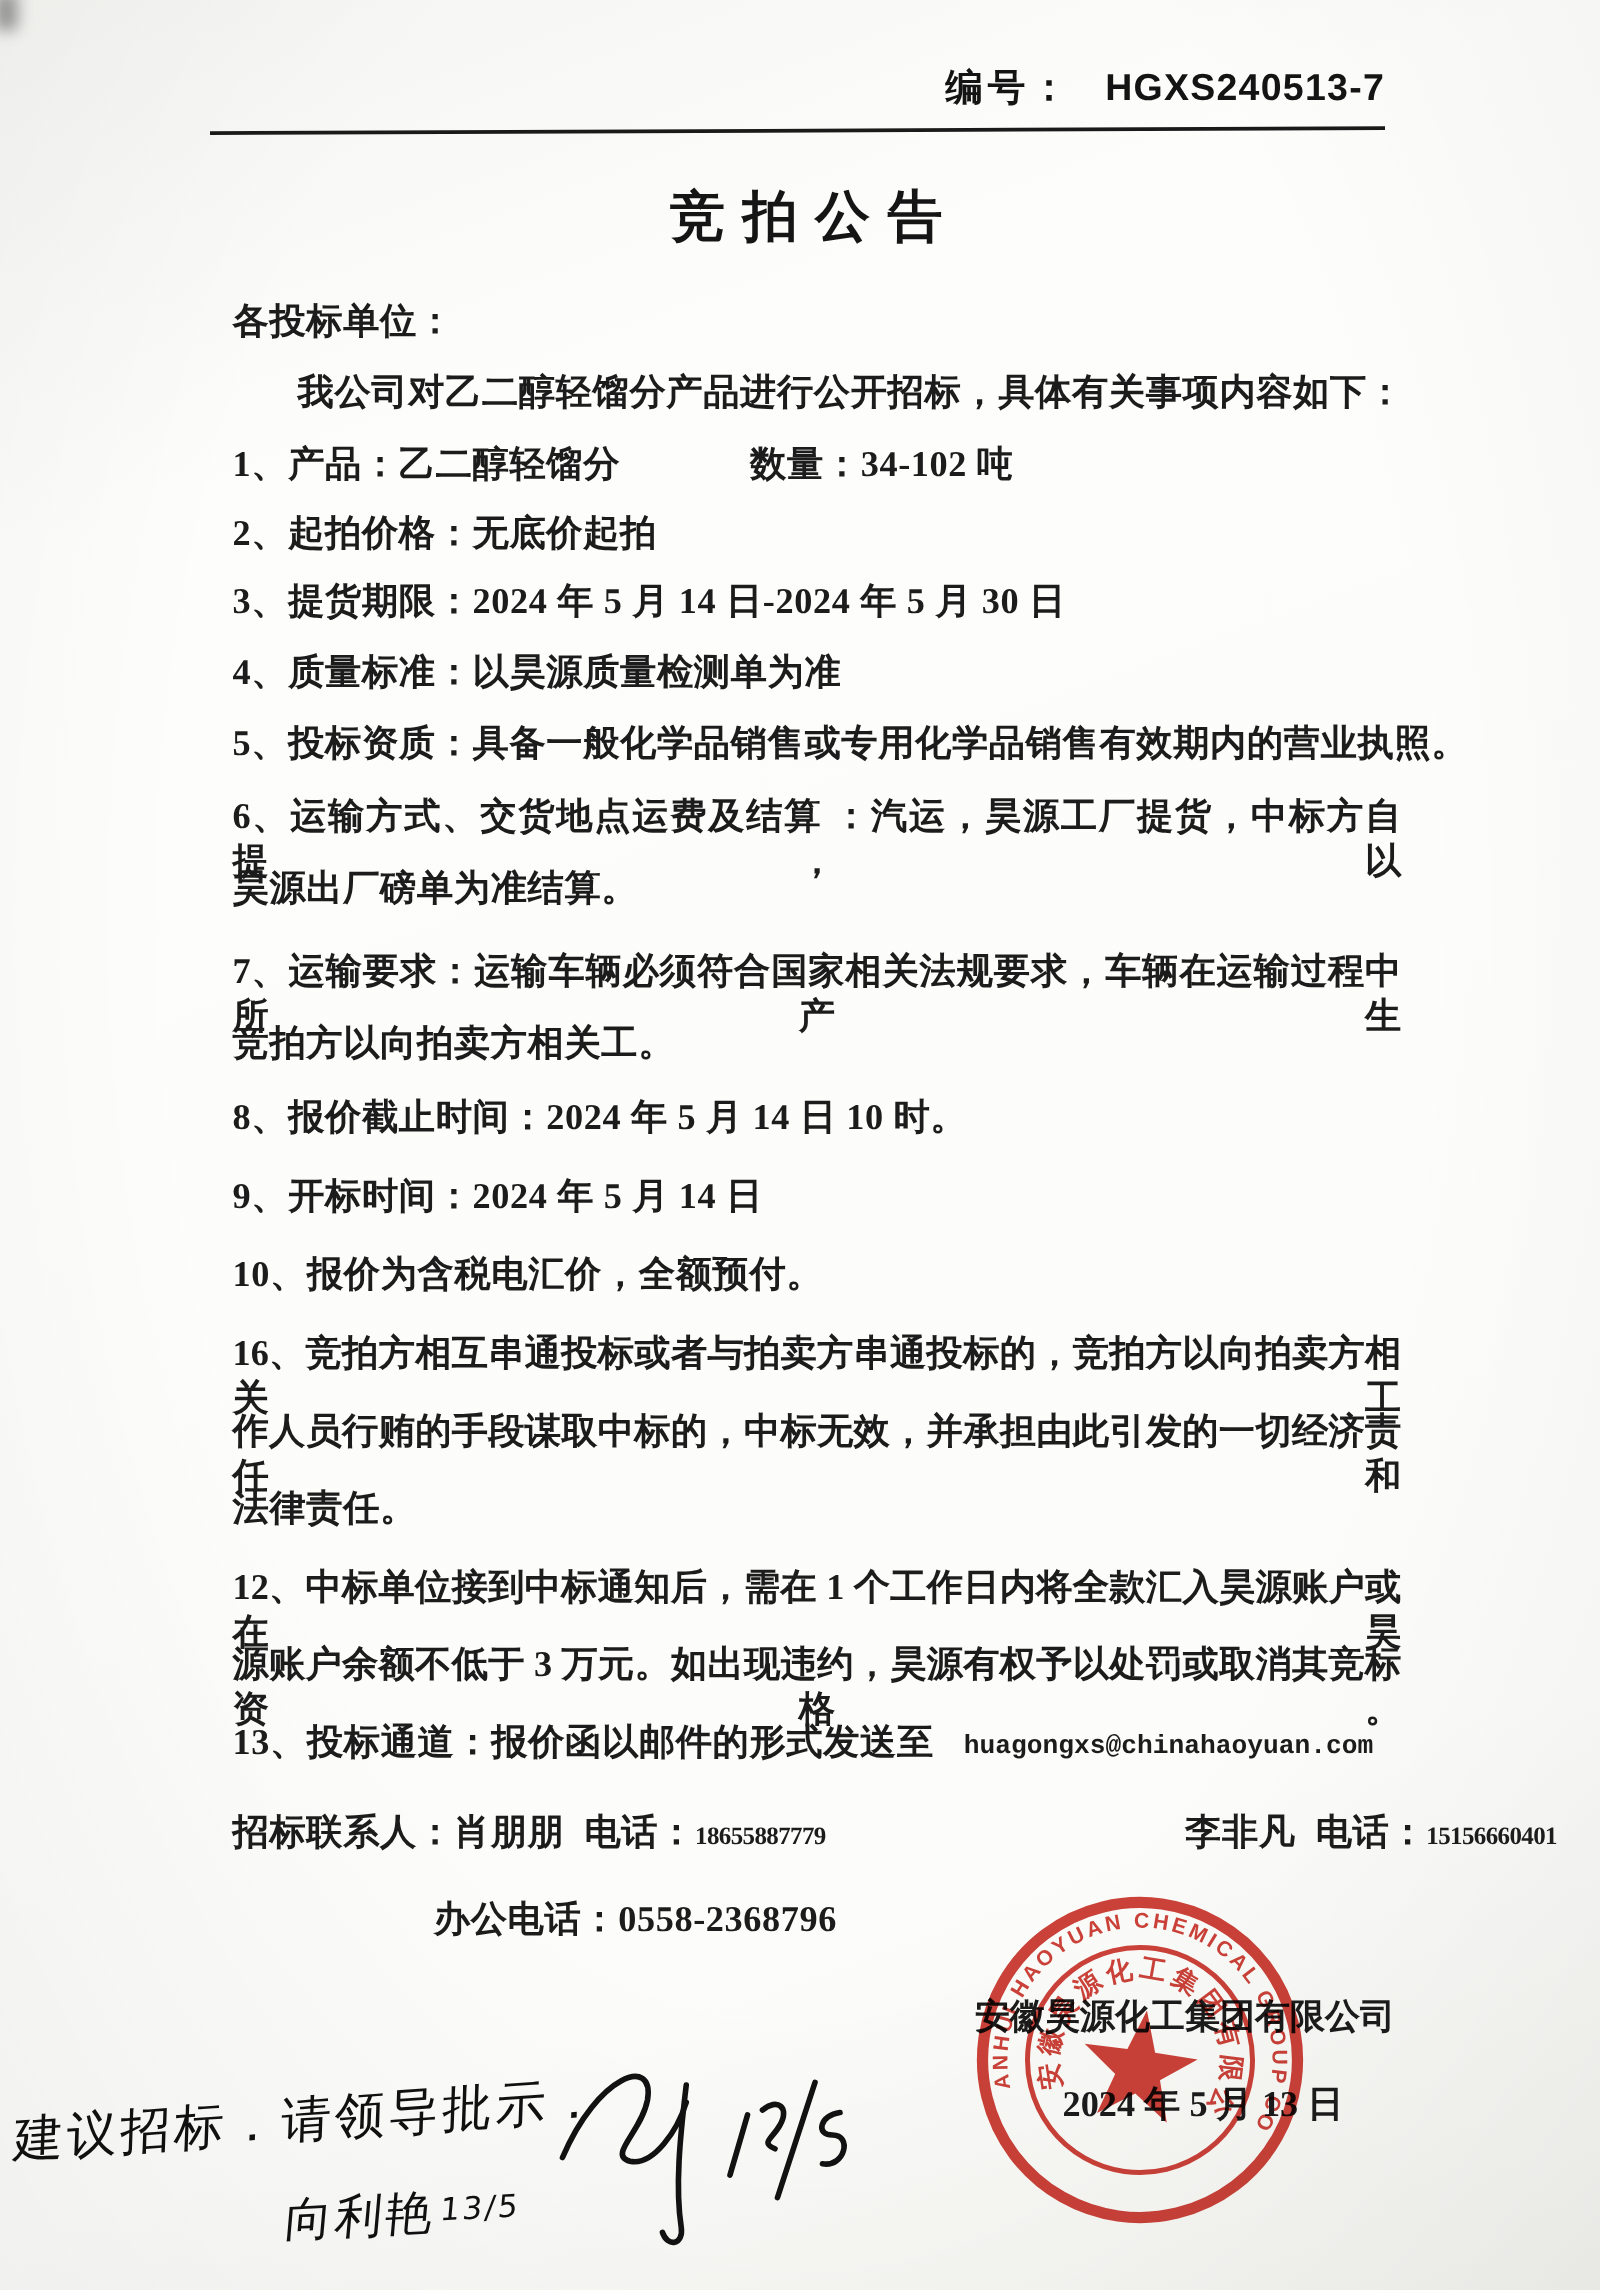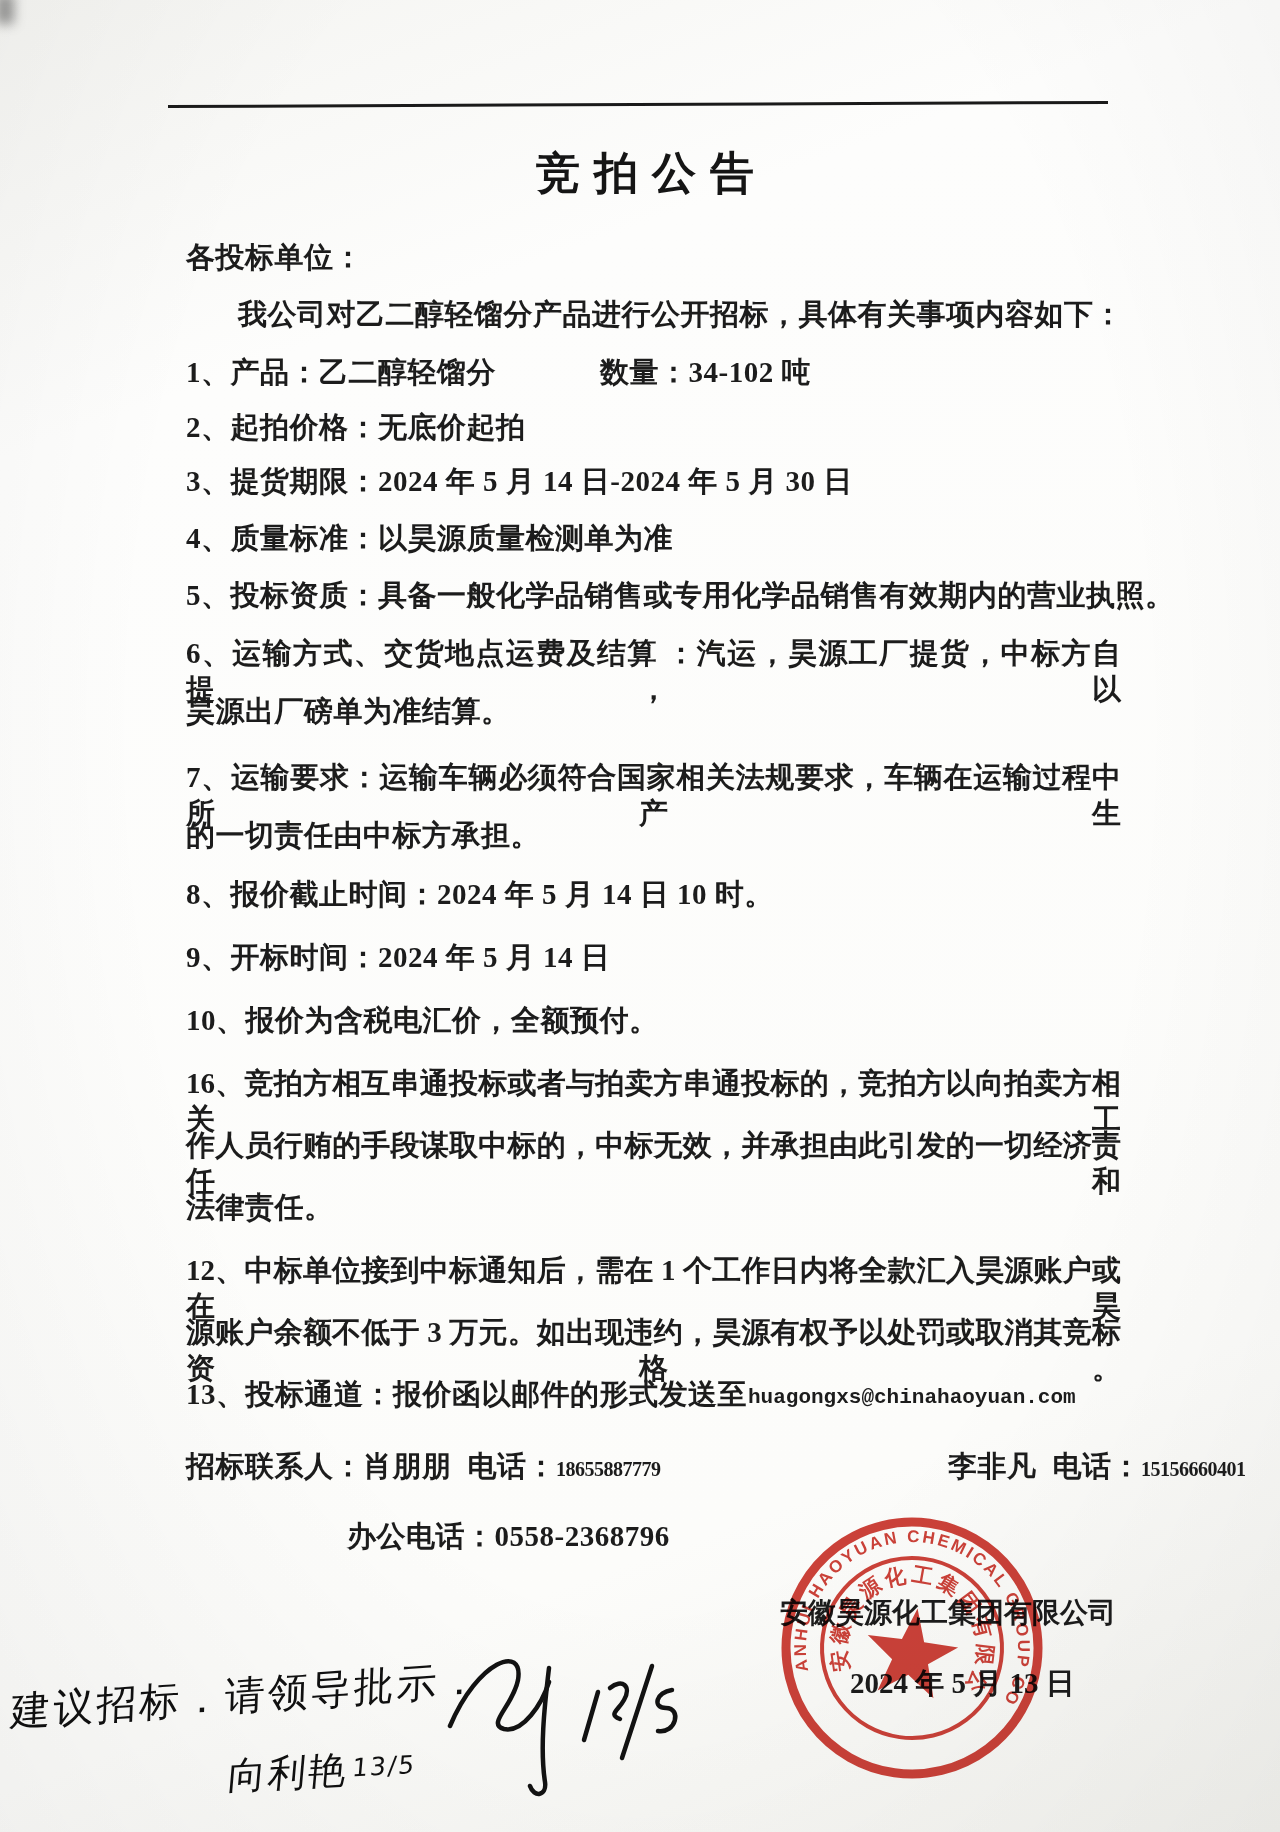--- a/index.html
+++ b/index.html
@@ -18,21 +18,21 @@
   .hdr .num-value{margin-left:26px;letter-spacing:1px;}
   .rule{position:absolute;left:168px;top:103px;width:940px;height:3px;background:#1a1a1a;transform:rotate(-.25deg);}
   .title{position:absolute;left:652px;top:144px;transform:translateX(-50%);
          font-size:44px;font-weight:700;letter-spacing:14px;white-space:nowrap;color:#151515;}
   .bl{position:absolute;left:186px;font-size:29px;font-weight:700;line-height:36px;
       letter-spacing:.5px;white-space:nowrap;color:#1c1c1c;}
   .j{width:935px;white-space:normal;text-align:justify;text-align-last:justify;letter-spacing:0;}
   .indent{left:238px;}
   .qty-gap{margin-left:104px;}
   .email{font-family:"Liberation Mono","DejaVu Sans Mono",monospace;font-size:21px;font-weight:700;
-         letter-spacing:0;margin-left:1px;vertical-align:1px;}
+         letter-spacing:0;margin-left:24px;vertical-align:1px;}
   .phone-gap{margin-left:16px;}
   .contact-right{position:absolute;left:762px;top:0;white-space:nowrap;}
   .digits{font-size:20px;letter-spacing:-0.5px;}
   .company-line{position:absolute;left:780px;top:1594px;font-size:28px;font-weight:700;white-space:nowrap;z-index:2;}
   .date-line{position:absolute;left:850px;top:1664px;font-size:29px;font-weight:700;white-space:nowrap;z-index:2;}
   .stamp{position:absolute;left:762px;top:1498px;width:300px;height:300px;z-index:3;
          mix-blend-mode:multiply;opacity:.88;}
   .stamp text{fill:#c8281e;}
   .hw{position:absolute;font-family:"DejaVu Sans","Liberation Serif",sans-serif;color:#101010;z-index:2;}
   .hw-note{left:10px;top:1668px;font-size:40px;font-weight:500;letter-spacing:3px;transform:rotate(-4deg) skewX(-6deg);white-space:nowrap;}
@@ -40,38 +40,41 @@
   .hw-approver .hw-date{font-size:25px;vertical-align:6px;margin-left:4px;}
   .sig-svg{position:absolute;left:428px;top:1630px;width:290px;height:185px;z-index:2;}
 </style>
 </head>
 <body>
 
 <div class="page">
 
   <div class="smudge"></div>
 
+  <div class="hdr">
+    <span class="num-label">编号：</span><span class="num-value">HGXS240513-7</span>
+  </div>
   <div class="rule"></div>
 
   <div class="title">竞拍公告</div>
 
   <div class="bl" style="top:239px;">各投标单位：</div>
   <div class="bl indent" style="top:296px;">我公司对乙二醇轻馏分产品进行公开招标，具体有关事项内容如下：</div>
 
   <div class="bl" style="top:354px;">
     <span>1、产品：乙二醇轻馏分</span><span class="qty-gap">数量：34-102 吨</span>
   </div>
   <div class="bl" style="top:409px;">2、起拍价格：无底价起拍</div>
   <div class="bl" style="top:463px;">3、提货期限：2024 年 5 月 14 日-2024 年 5 月 30 日</div>
   <div class="bl" style="top:520px;">4、质量标准：以昊源质量检测单为准</div>
   <div class="bl" style="top:577px;">5、投标资质：具备一般化学品销售或专用化学品销售有效期内的营业执照。</div>
   <div class="bl j" style="top:635px;">6、运输方式、交货地点运费及结算 ：汽运，昊源工厂提货，中标方自提，以</div>
   <div class="bl" style="top:693px;text-align:center;">昊源出厂磅单为准结算。</div>
   <div class="bl j" style="top:759px;">7、运输要求：运输车辆必须符合国家相关法规要求，车辆在运输过程中所产生</div>
-  <div class="bl" style="top:817px;">的一切责任由中标方承担。</div>
+  <div class="bl" style="top:817px;">竞拍方以向拍卖方相关工。</div>
   <div class="bl" style="top:876px;">8、报价截止时间：2024 年 5 月 14 日 10 时。</div>
   <div class="bl" style="top:939px;">9、开标时间：2024 年 5 月 14 日</div>
   <div class="bl" style="top:1002px;">10、报价为含税电汇价，全额预付。</div>
   <div class="bl j" style="top:1065px;">16、竞拍方相互串通投标或者与拍卖方串通投标的，竞拍方以向拍卖方相关工</div>
   <div class="bl j" style="top:1127px;">作人员行贿的手段谋取中标的，中标无效，并承担由此引发的一切经济责任和</div>
   <div class="bl" style="top:1189px;">法律责任。</div>
   <div class="bl j" style="top:1252px;">12、中标单位接到中标通知后，需在 1 个工作日内将全款汇入昊源账户或在昊</div>
   <div class="bl j" style="top:1314px;">源账户余额不低于 3 万元。如出现违约，昊源有权予以处罚或取消其竞标资格。</div>
 
   <div class="bl" style="top:1376px;">

